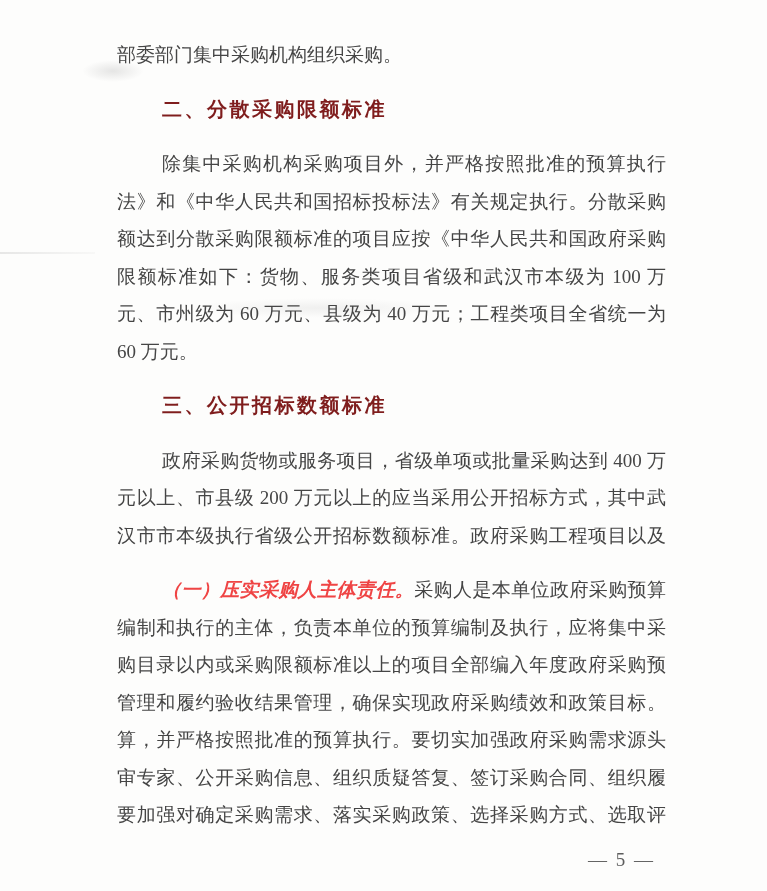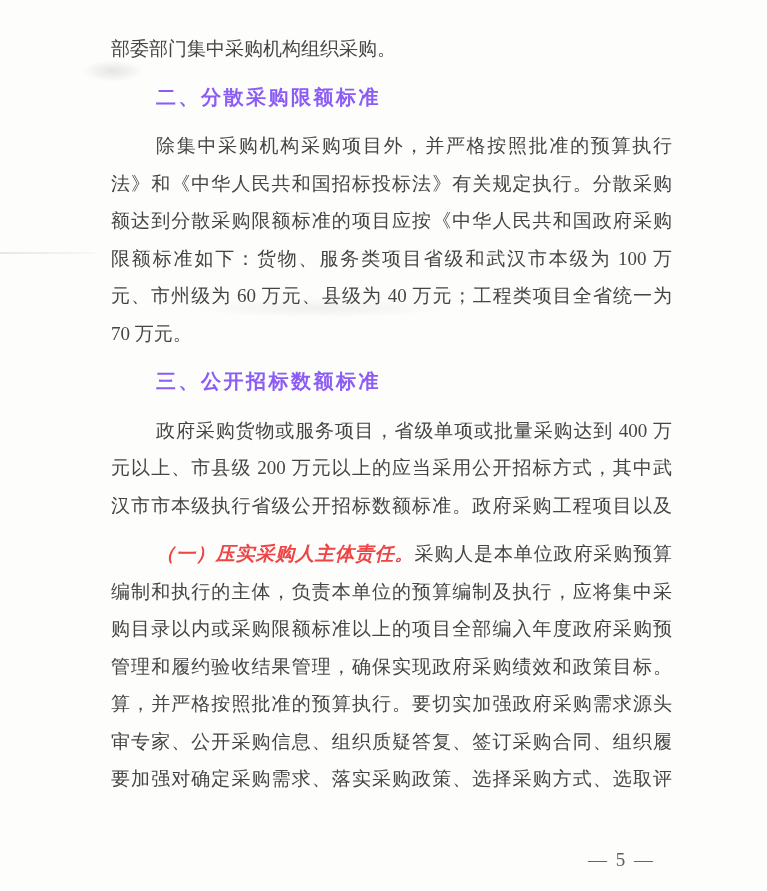--- a/index.html
+++ b/index.html
@@ -14,21 +14,21 @@
     background: #fdfdfc;
     overflow: hidden;
     font-family: "Liberation Serif", "DejaVu Serif", serif;
   }
   .doc-body {
     position: absolute;
     left: 100px;
     top: 19px;
     width: 583px;
   }
-  .block { margin: 11px; }
+  .block { margin: 17px; }
   .line {
     height: 37.5px;
     line-height: 37.5px;
     font-size: 19px;
     color: #454545;
     white-space: nowrap;
     overflow: visible;
   }
   
   .line.fill {
@@ -39,21 +39,21 @@
     overflow: hidden;
   }
   .line.indent { padding-left: 45px; }
   .line.fill.indent { padding-left: 45px; }
   .block.heading { margin-top: 4px; }
   .block.heading .line {
     font-family: "Liberation Sans", "DejaVu Sans", sans-serif;
     font-weight: bold;
     font-size: 20px;
     letter-spacing: 2.5px;
-    color: #8b5cf6;
+    color: #7f1d1d;
   }
   .lead {
     font-style: italic;
     font-weight: 600;
     color: #ef4444;
   }
   .page-number {
     position: absolute;
     top: 849px;
     right: 112px;
@@ -90,21 +90,21 @@
       </div>
       <div class="block heading">
         <div class="line indent">二、分散采购限额标准</div>
       </div>
       <div class="block para">
         <div class="line fill indent">除集中采购机构采购项目外，并严格按照批准的预算执行</div>
         <div class="line fill">法》和《中华人民共和国招标投标法》有关规定执行。分散采购</div>
         <div class="line fill">额达到分散采购限额标准的项目应按《中华人民共和国政府采购</div>
         <div class="line fill">限额标准如下：货物、服务类项目省级和武汉市本级为 100 万</div>
         <div class="line fill">元、市州级为 60 万元、县级为 40 万元；工程类项目全省统一为</div>
-        <div class="line">70 万元。</div>
+        <div class="line">60 万元。</div>
       </div>
       <div class="block heading">
         <div class="line indent">三、公开招标数额标准</div>
       </div>
       <div class="block para">
         <div class="line fill indent">政府采购货物或服务项目，省级单项或批量采购达到 400 万</div>
         <div class="line fill">元以上、市县级 200 万元以上的应当采用公开招标方式，其中武</div>
         <div class="line fill">汉市市本级执行省级公开招标数额标准。政府采购工程项目以及</div>
       </div>
       <div class="block para">

